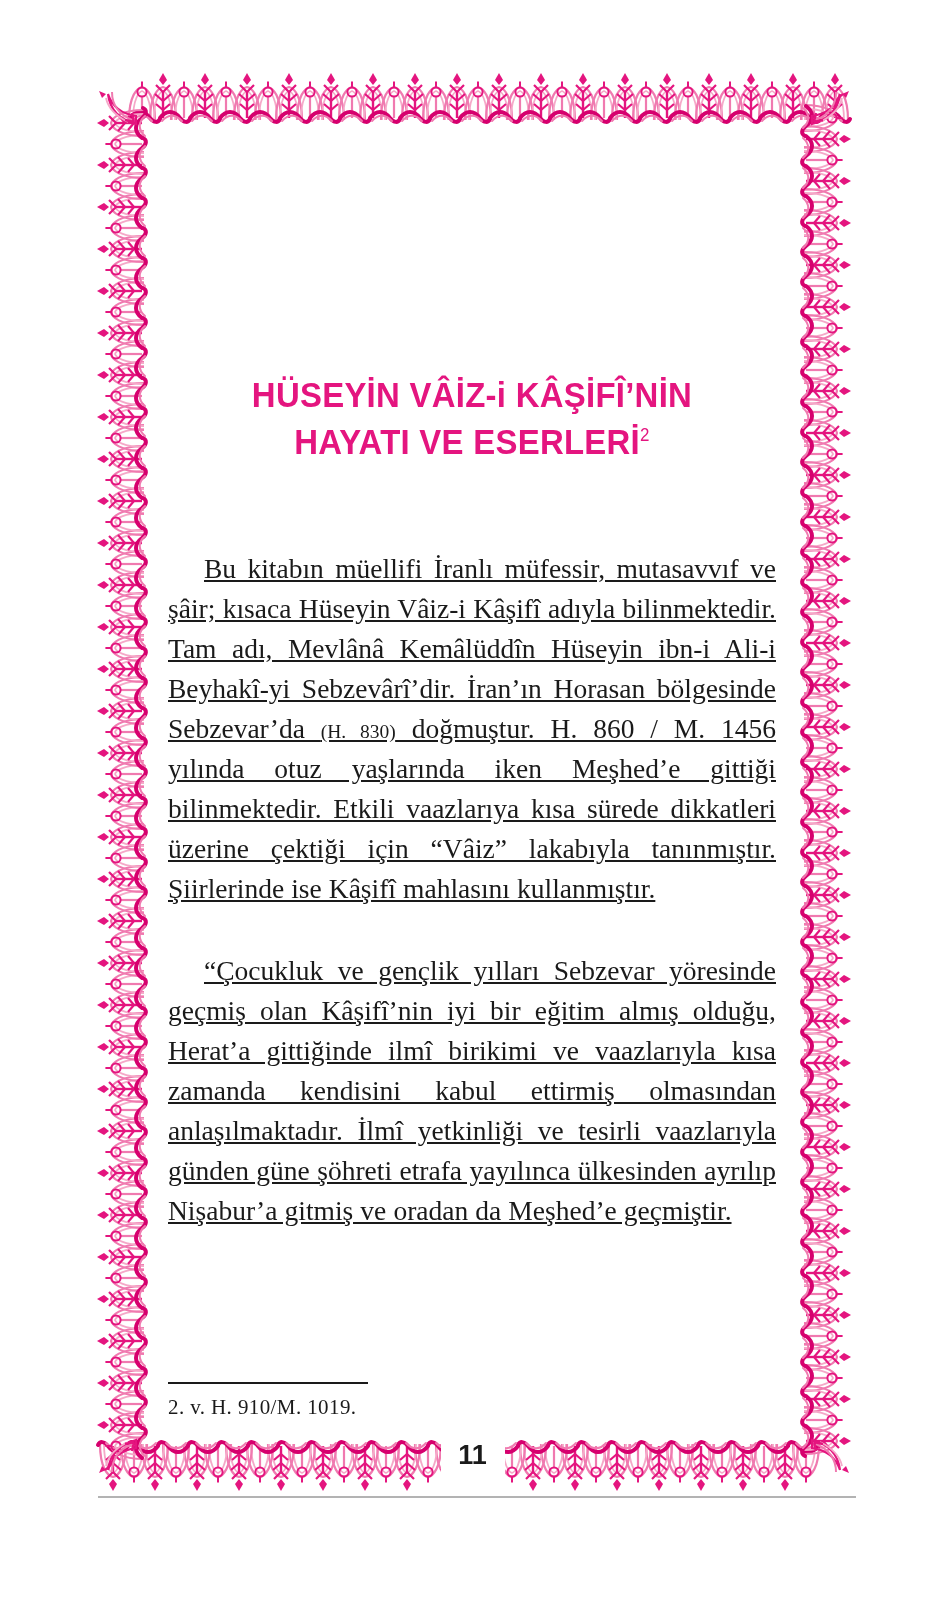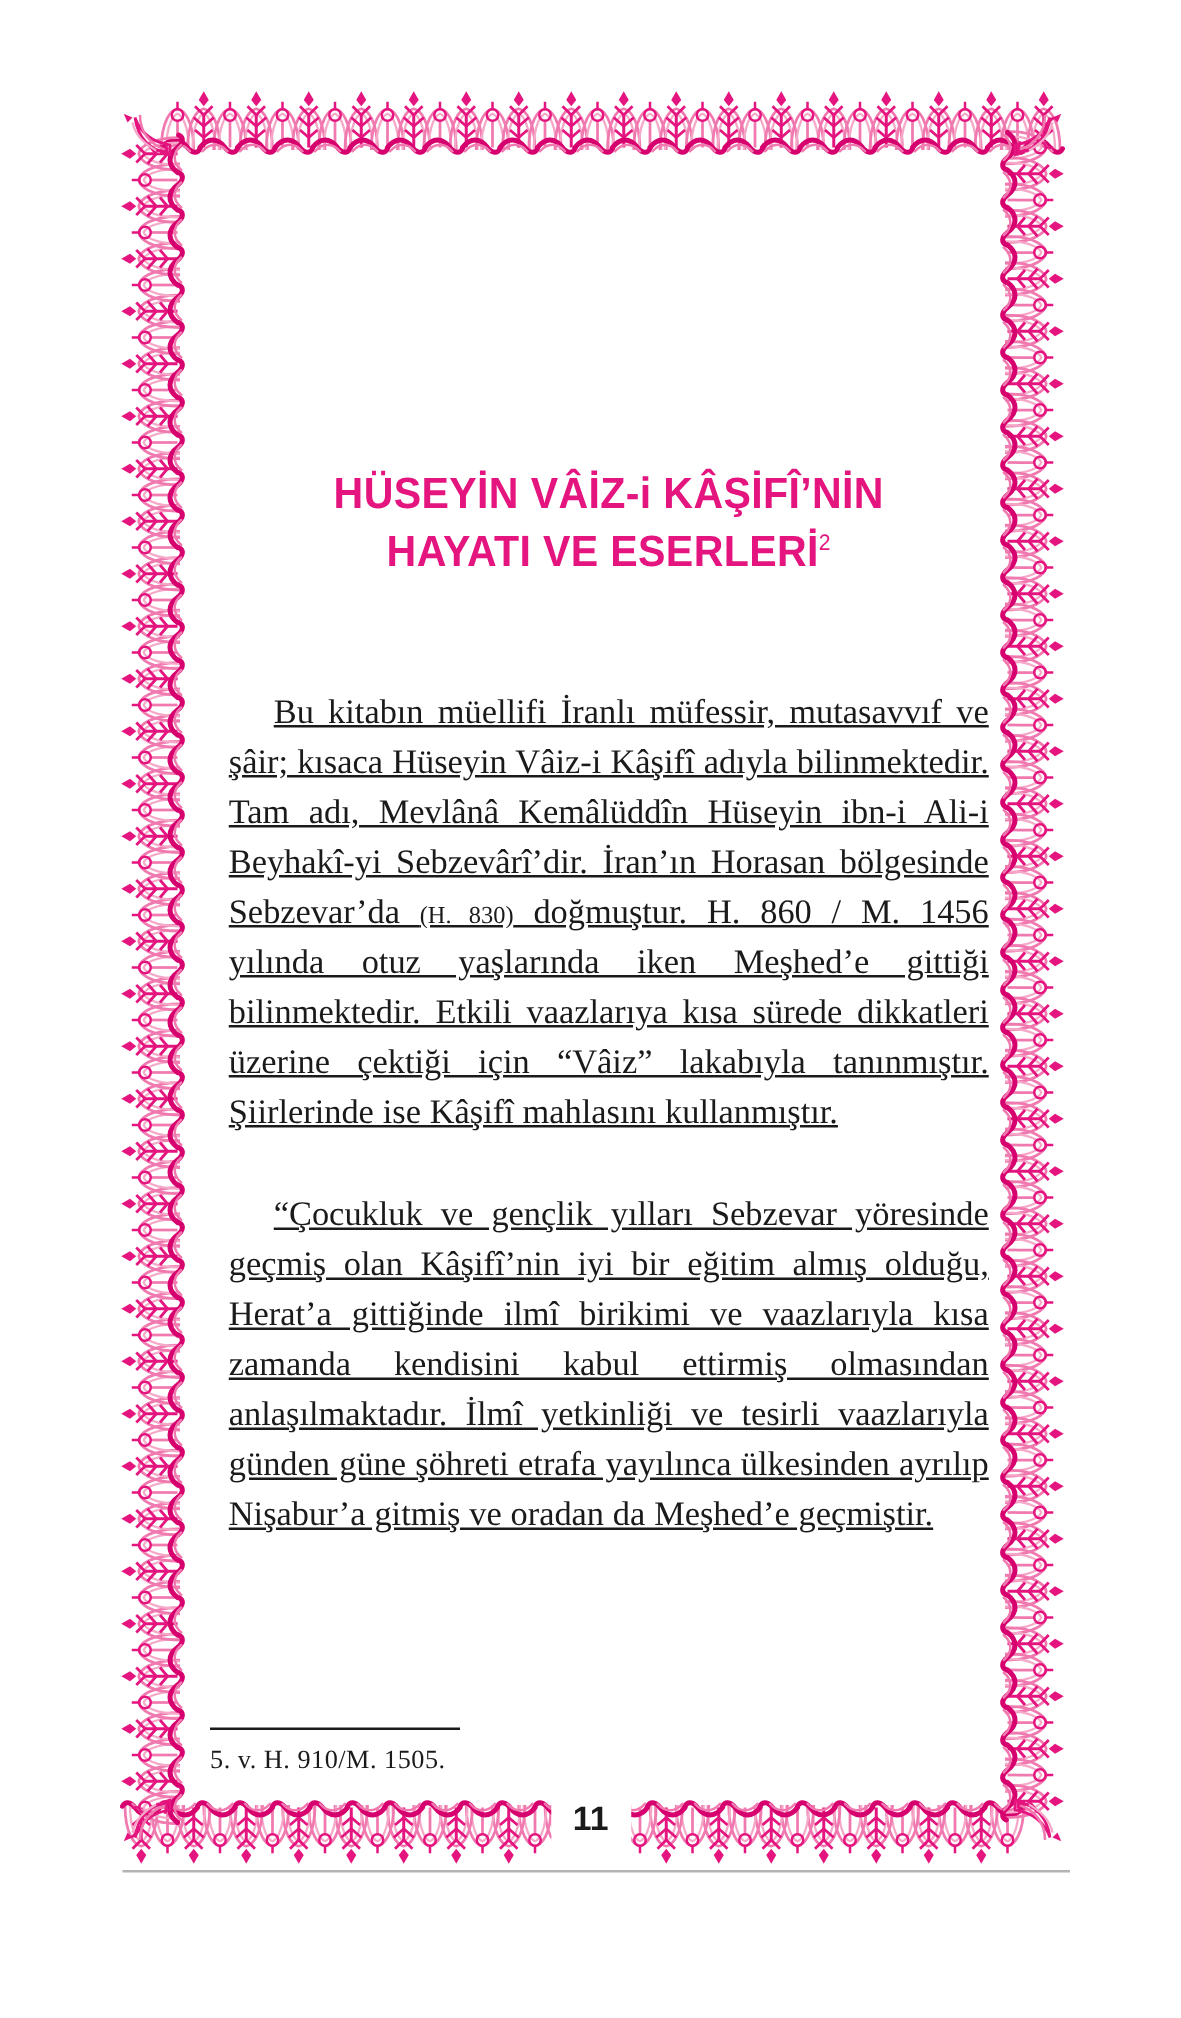--- a/index.html
+++ b/index.html
@@ -46,21 +46,21 @@
   #ornament-frame svg {
     display: block;
     width: 100%;
     height: 100%;
     overflow: visible;
   }
 
   
   #content-column {
     position: absolute;
-    left: 183px;
+    left: 168px;
     top: 372px;
     width: 608px;
   }
 
   
   #chapter-title {
     text-align: center;
     color: #e4157f;
     font-family: "Liberation Sans", "DejaVu Sans", sans-serif;
     font-weight: bold;
@@ -488,17 +488,17 @@
 
     <div id="body-text">
       <p class="para"><span>Bu kitabın müellifi İranlı müfessir, mutasavvıf ve şâir; kısaca Hüseyin Vâiz-i Kâşifî adıyla bilinmektedir. Tam adı, Mevlânâ Kemâlüddîn Hüseyin ibn-i Ali-i Beyhakî-yi Sebzevârî’dir. İran’ın Horasan bölgesinde Sebzevar’da </span><span class="small-date">(H. 830)</span><span> doğmuştur. H. 860 / M. 1456 yılında otuz yaşlarında iken Meşhed’e gittiği bilinmektedir. Etkili vaazlarıya kısa sürede dikkatleri üzerine çektiği için “Vâiz” lakabıyla tanınmıştır. Şiirlerinde ise Kâşifî mahlasını kullanmıştır.</span></p>
 
       <p class="para">“Çocukluk ve gençlik yılları Sebzevar yöresinde geçmiş olan Kâşifî’nin iyi bir eğitim almış olduğu, Herat’a gittiğinde ilmî birikimi ve vaazlarıyla kısa zamanda kendisini kabul ettirmiş olmasından anlaşılmaktadır. İlmî yetkinliği ve tesirli vaazlarıyla günden güne şöhreti etrafa yayılınca ülkesinden ayrılıp Nişabur’a gitmiş ve oradan da Meşhed’e geçmiştir.</p>
     </div>
   </div>
 
   <div id="footnote-block">
     <div id="footnote-rule"></div>
-    <p id="footnote-text">5. v. H. 910/M. 1505.</p>
+    <p id="footnote-text">2. v. H. 910/M. 1019.</p>
   </div>
 
   <div id="page-bottom-rule"></div>
 </div>
 
 </body></html>

